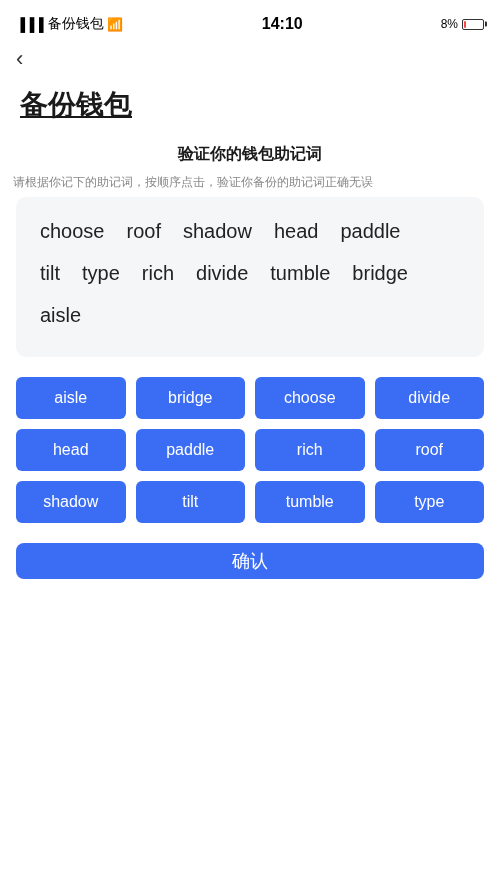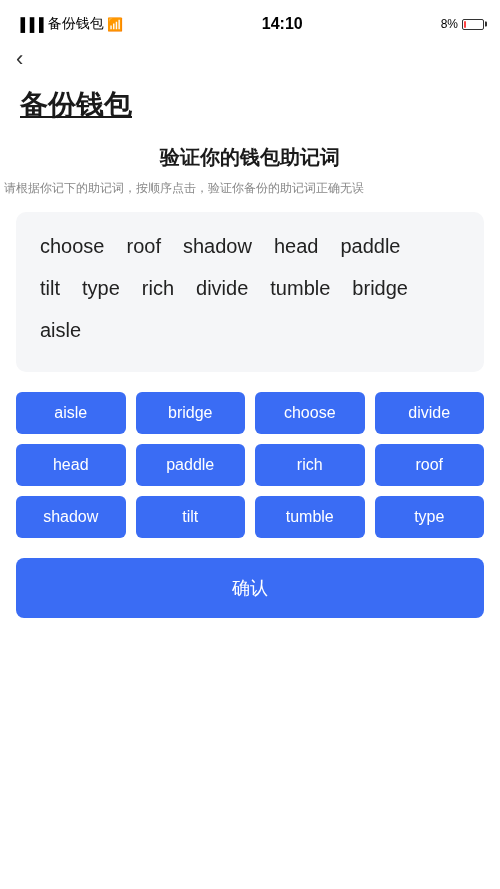--- a/index.html
+++ b/index.html
@@ -84,32 +84,32 @@
       font-size: 28px;
       font-weight: 700;
       color: #1a1a1a;
       padding: 8px 20px 20px;
       text-decoration: underline;
     }
 
     
     .section-title {
       text-align: center;
-      font-size: 20px;
+      font-size: 16px;
       font-weight: 600;
       color: #1a1a1a;
       margin-bottom: 8px;
     }
     .section-desc {
       font-size: 12px;
       color: #888;
       text-align: left;
-      padding: 0 4px;
+      padding: 0 13px;
       line-height: 1.6;
-      margin-bottom: 14px;
+      margin-bottom: 5px;
     }
 
     
     .word-display-box {
       margin: 0 16px 20px;
       background: #f5f6f8;
       border-radius: 10px;
       padding: 20px 24px;
       min-height: 160px;
       display: flex;
@@ -146,21 +146,21 @@
 
     
     .confirm-btn {
       display: block;
       margin: 0 16px;
       width: calc(100% - 32px);
       background: #3a6cf4;
       color: #fff;
       border: none;
       border-radius: 8px;
-      padding: 18px;
+      padding: 6px;
       font-size: 18px;
       font-weight: 500;
       cursor: pointer;
       text-align: center;
     }
   </style>
 </head>
 <body>
 
 <div class="status-bar">

